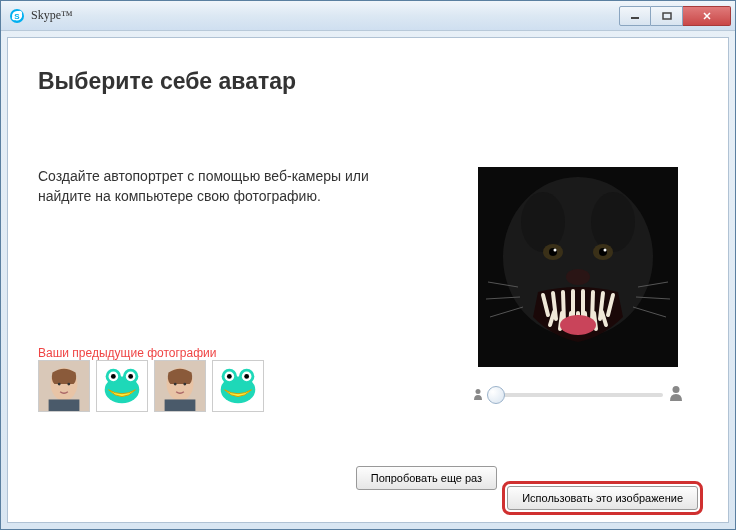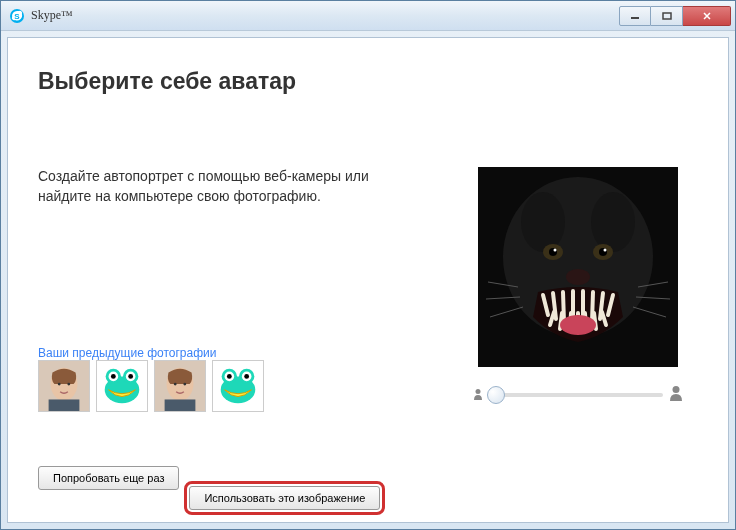--- a/index.html
+++ b/index.html
@@ -87,21 +87,21 @@
       padding-right: 40px;
     }
     .instruction {
       font-size: 14px;
       color: #333;
       line-height: 1.4;
       margin-bottom: 140px;
     }
     .prev-label {
       font-size: 12px;
-      color: #3b82f6;
+      color: #ef4444;
     }
     .thumbs {
       display: flex;
       gap: 6px;
     }
     .thumb {
       width: 52px;
       height: 52px;
       border: 1px solid #ccc;
       background: #f5f5f5;
@@ -147,20 +147,21 @@
       transform: translate(-2px, -50%);
       width: 18px;
       height: 18px;
       background: radial-gradient(circle at 30% 30%, #fff, #d8e4f0);
       border: 1px solid #9ab2ca;
       border-radius: 50%;
       cursor: grab;
     }
     .footer {
       display: flex;
+      justify-content: flex-end;
       gap: 10px;
       padding-top: 14px;
     }
     .btn {
       height: 24px;
       padding: 0 14px;
       font-size: 11px;
       border: 1px solid #999;
       background: linear-gradient(to bottom, #fdfdfd, #e6e6e6);
       border-radius: 3px;

